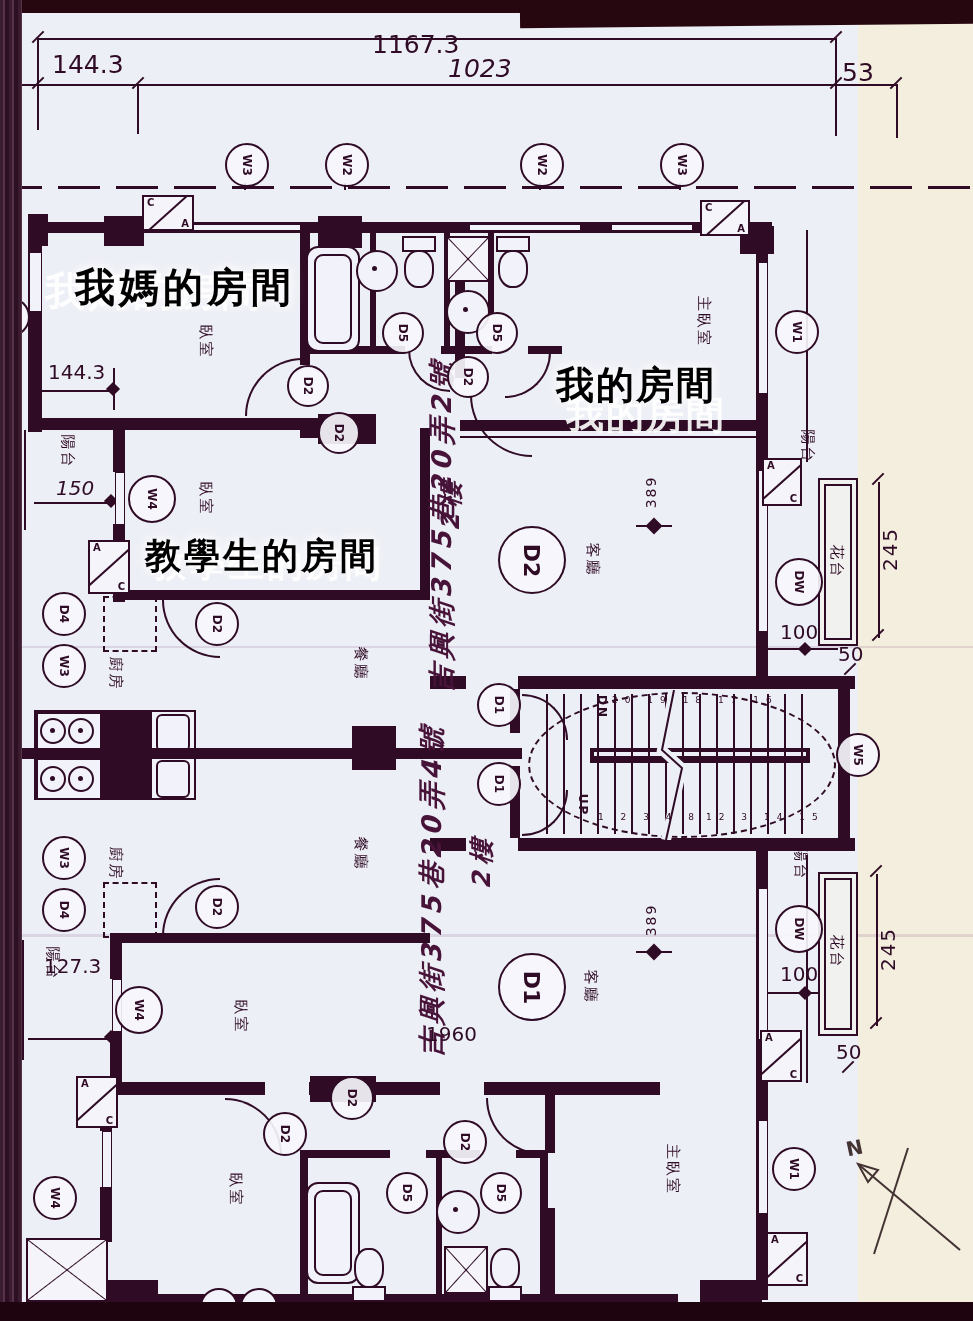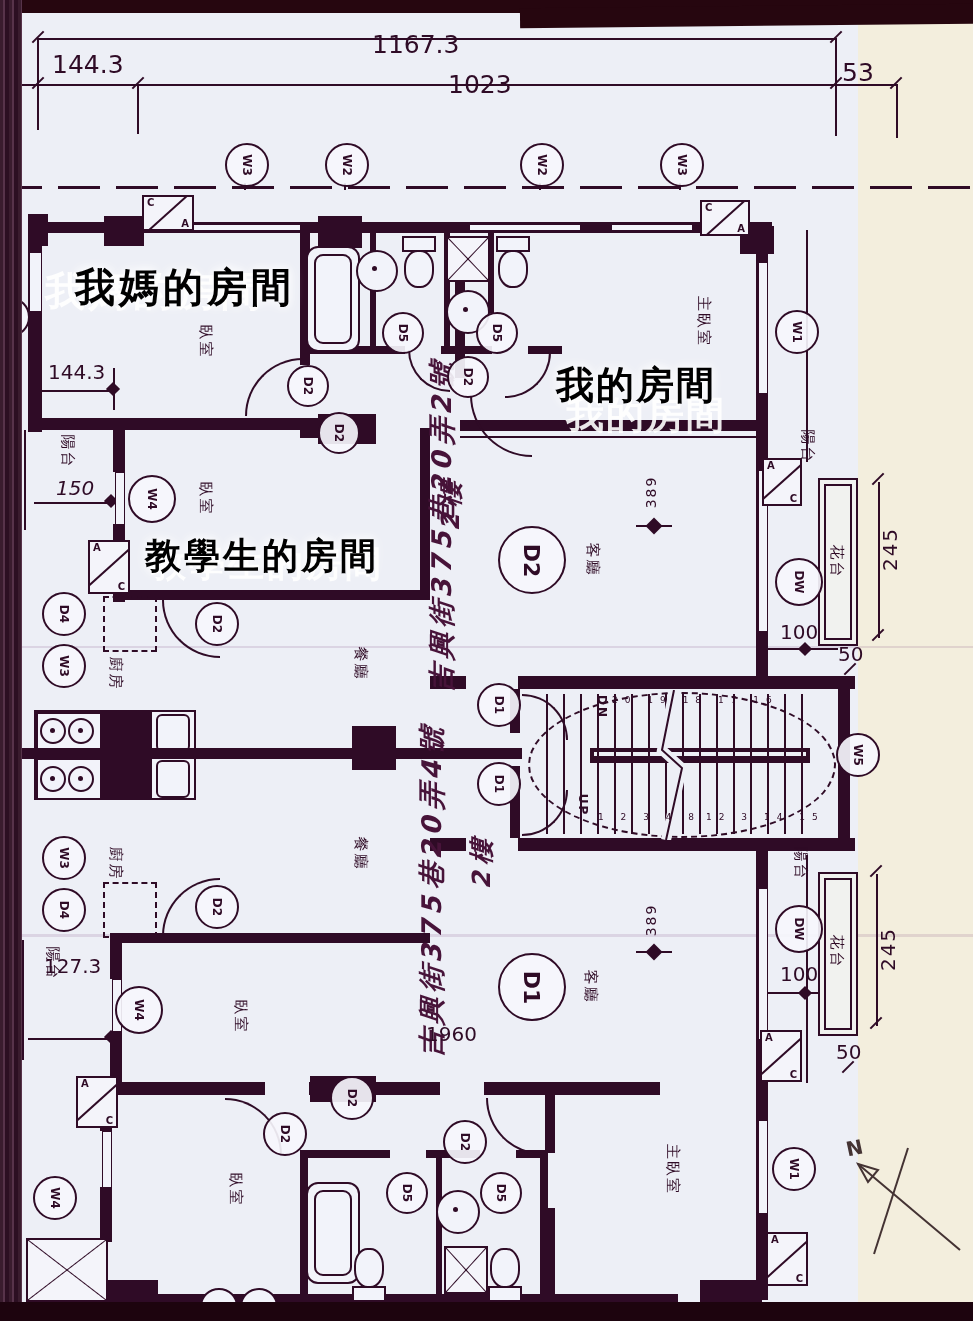--- a/index.html
+++ b/index.html
@@ -69,21 +69,21 @@
   <div class="faint" style="left:0;top:934px;width:973px;height:3px;"></div>
 
   <div class="dim big" style="left:372px;top:6px;margin-top:24px;">1167.3</div>
   <div class="ln" style="left:38px;top:38px;width:798px;height:2px;"></div>
   <div class="ln" style="left:37px;top:38px;width:2px;height:92px;"></div>
   <div class="ln" style="left:835px;top:38px;width:2px;height:98px;"></div>
   <div class="tick" style="left:30px;top:36px;"></div>
   <div class="tick" style="left:828px;top:36px;"></div>
 
   <div class="dim big" style="left:52px;top:50px;">144.3</div>
-  <div class="dim big" style="left:448px;top:70px;">1023</div>
+  <div class="dim big" style="left:448px;top:54px;font-style:italic;">1023</div>
   <div class="dim big" style="left:842px;top:58px;">53</div>
   <div class="ln" style="left:22px;top:84px;width:876px;height:2px;"></div>
   <div class="ln" style="left:137px;top:84px;width:2px;height:50px;"></div>
   <div class="ln" style="left:896px;top:84px;width:2px;height:54px;"></div>
   <div class="tick" style="left:30px;top:82px;"></div>
   <div class="tick" style="left:130px;top:82px;"></div>
   <div class="tick" style="left:828px;top:82px;"></div>
   <div class="tick" style="left:888px;top:82px;"></div>
 
   <div class="mk" style="left:225px;top:143px;width:40px;height:40px;">

